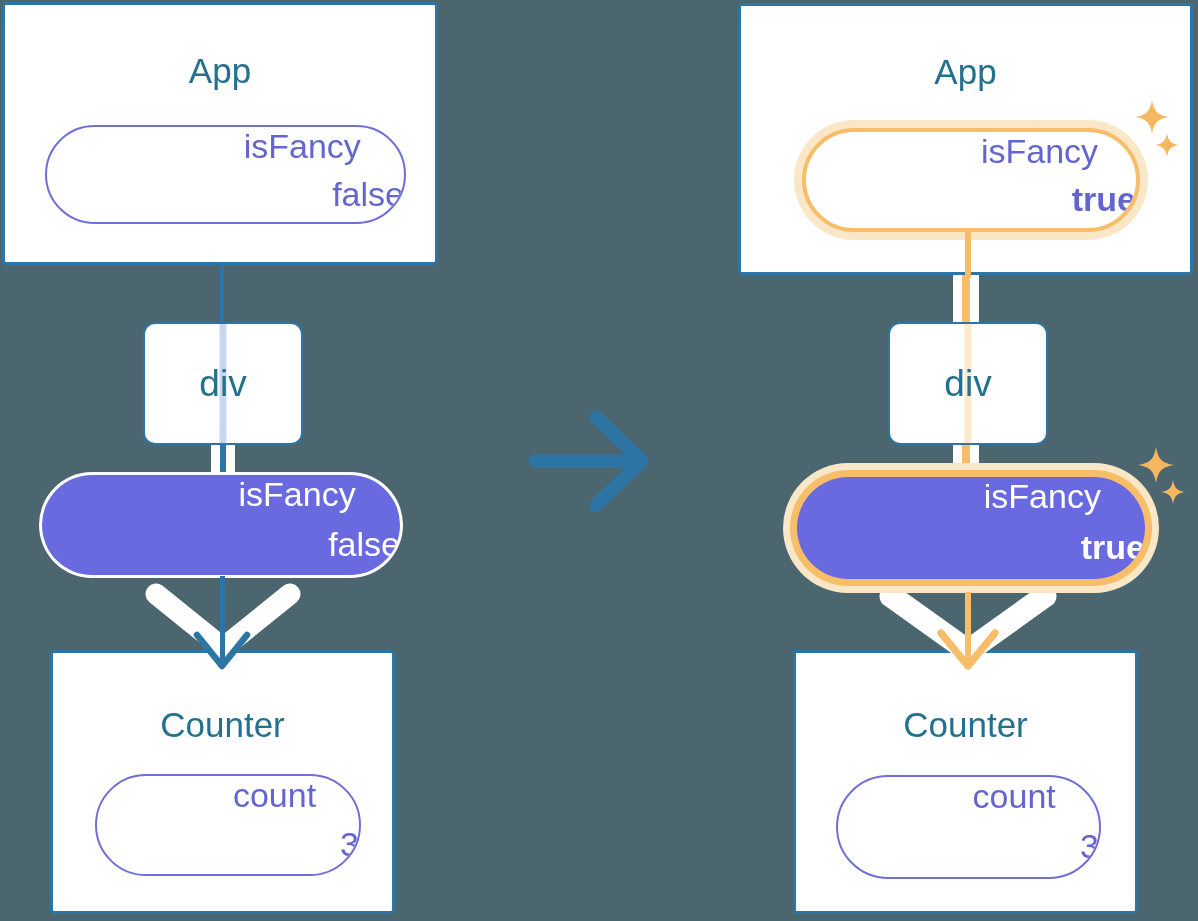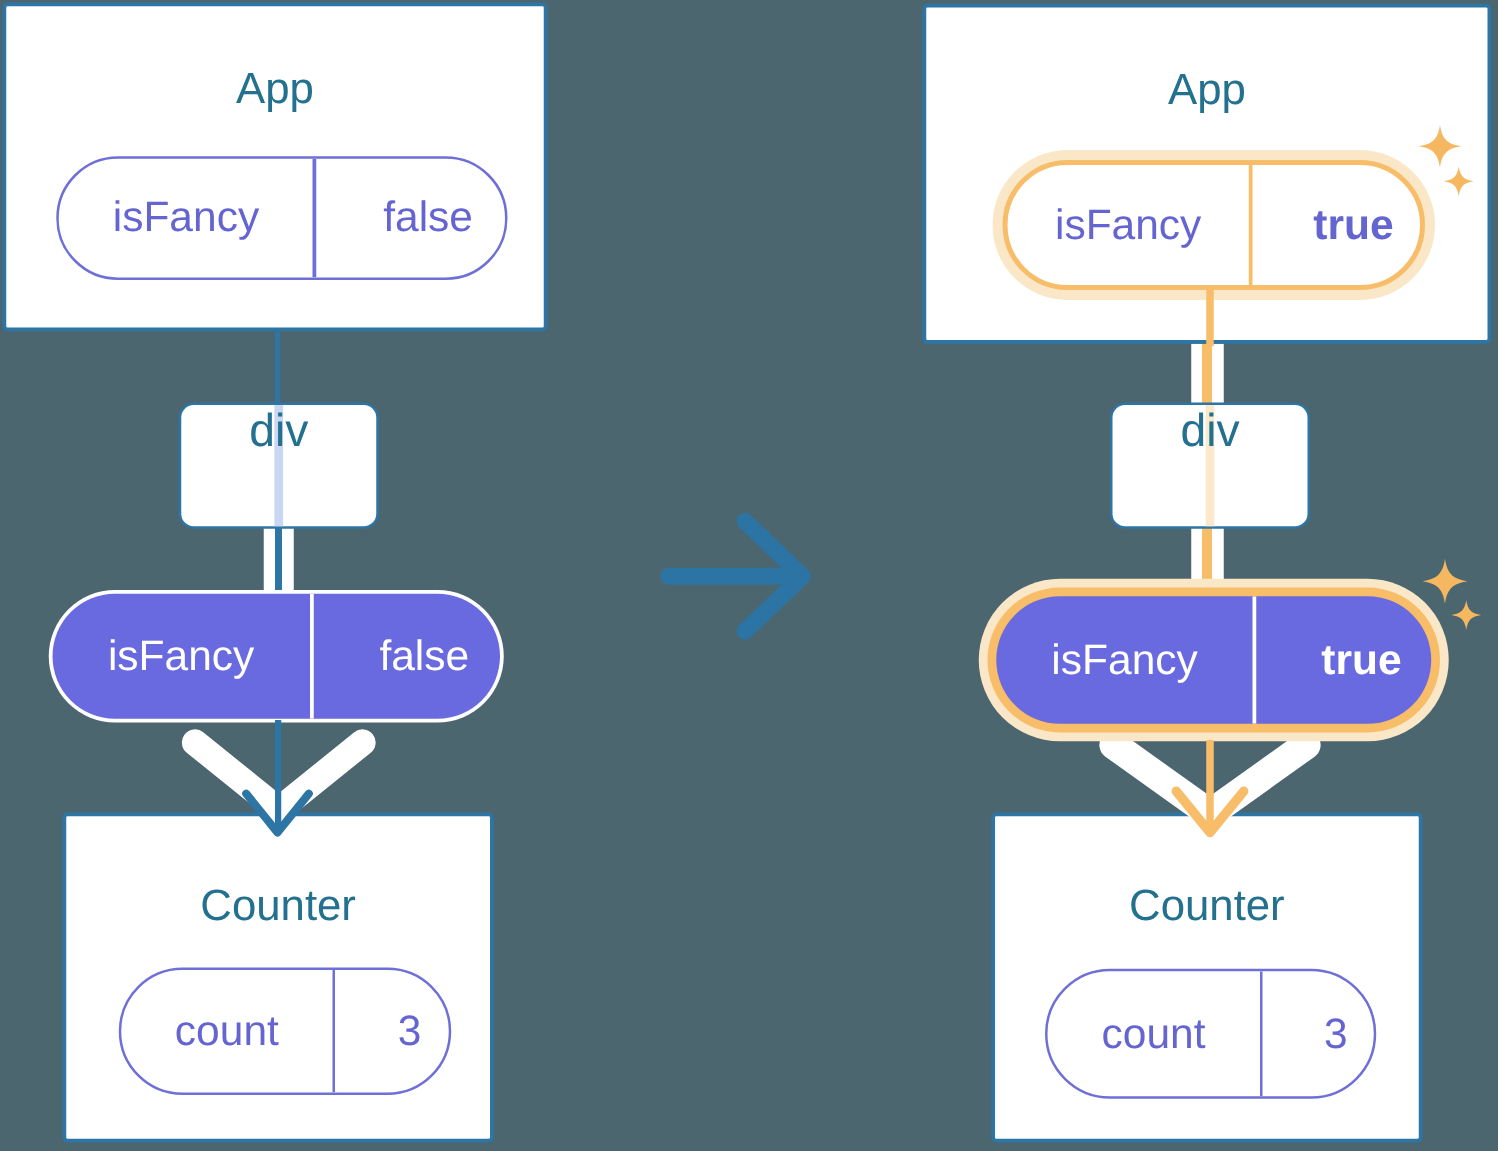--- a/index.html
+++ b/index.html
@@ -4,34 +4,34 @@
 <style>
   html,body{margin:0;padding:0;background:#4C6670;}
   .stage{
     position:relative;width:1198px;height:921px;background:#4C6670;
     font-family:"Liberation Sans",sans-serif;overflow:hidden;
   }
   
   .card{position:absolute;background:#fff;border:3px solid #2C75A4;border-radius:4px;box-sizing:border-box;z-index:3;}
   .card-title{position:absolute;left:0;width:100%;text-align:center;color:#23708F;font-weight:500;}
   
-  .pill{position:absolute;display:flex;align-items:center;border-radius:999px;box-sizing:border-box;overflow:hidden;font-size:34px;}
+  .pill{position:absolute;display:flex;align-items:flex-end;border-radius:999px;box-sizing:border-box;overflow:hidden;font-size:34px;flex-direction:column;}
   .pill .cell{display:flex;align-items:center;justify-content:center;}
   .pill .grow{flex:1;margin-left:28px;}
   .pill .divider{flex:none;align-self:stretch;}
   .outline-pill{background:#fff;border:2.5px solid #6F6FD8;color:#6565D2;}
   .outline-pill .divider{width:2.5px;background:#6F6FD8;}
   .solid-pill{background:#6A6AE0;color:#fff;z-index:5;}
   .solid-pill .divider{width:3px;background:#fff;}
   .fancy-ring{border:4px solid #F8BD68;box-shadow:0 0 0 8px #FAE7C8;}
   .fancy-ring .divider{width:2.5px;background:#F8BD68;}
   .bold-val{font-weight:bold;}
   
-  .divbox{position:absolute;width:160px;height:101px;background:#fff;border:2.5px solid #2C75A4;border-radius:12px;
-          box-sizing:border-box;display:flex;align-items:flex-start;justify-content:center;z-index:3;}
+  .divbox{position:absolute;width:160px;height:123px;background:#fff;border:2.5px solid #2C75A4;border-radius:12px;
+          box-sizing:border-box;display:flex;align-items:center;justify-content:center;z-index:3;}
   .divbox .thru{position:absolute;top:0;bottom:0;left:50%;transform:translateX(-50%);width:7px;z-index:0;}
   .divbox .lbl{position:relative;z-index:1;color:#23708F;font-size:37px;font-weight:500;}
   
   .vline{position:absolute;z-index:2;}
   .pipe-teal{background:linear-gradient(to right,#fff 0 9px,#2C75A4 9px 15px,#fff 15px 24px);width:24px;}
   .pipe-orange{background:linear-gradient(to right,#fff 0 9px,#F8BD68 9px 17px,#fff 17px 26px);width:26px;}
   .arrow-shaft{z-index:6;}
   .overlay{position:absolute;z-index:4;}
   .head{position:absolute;z-index:6;}
   .sparkle{position:absolute;z-index:7;}

